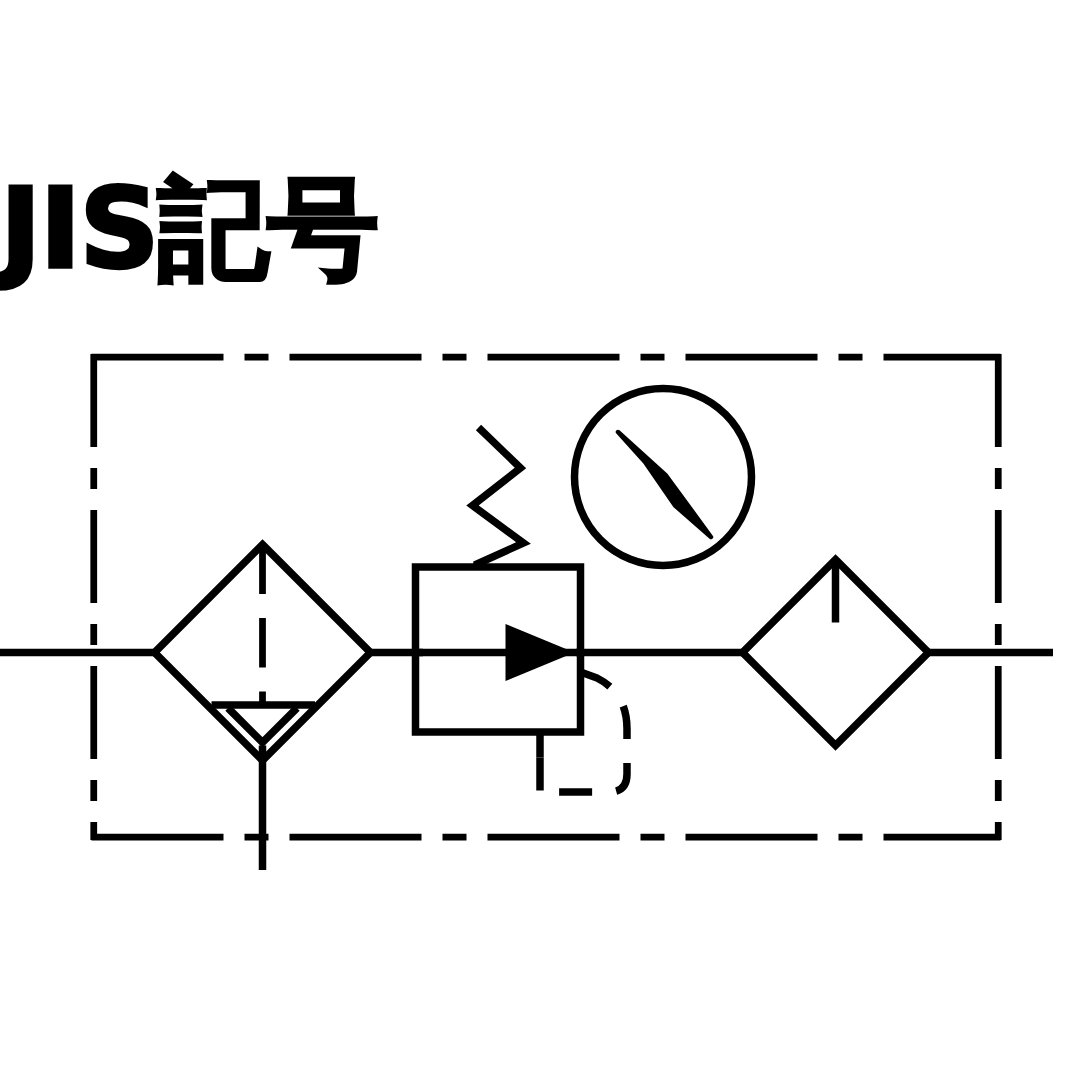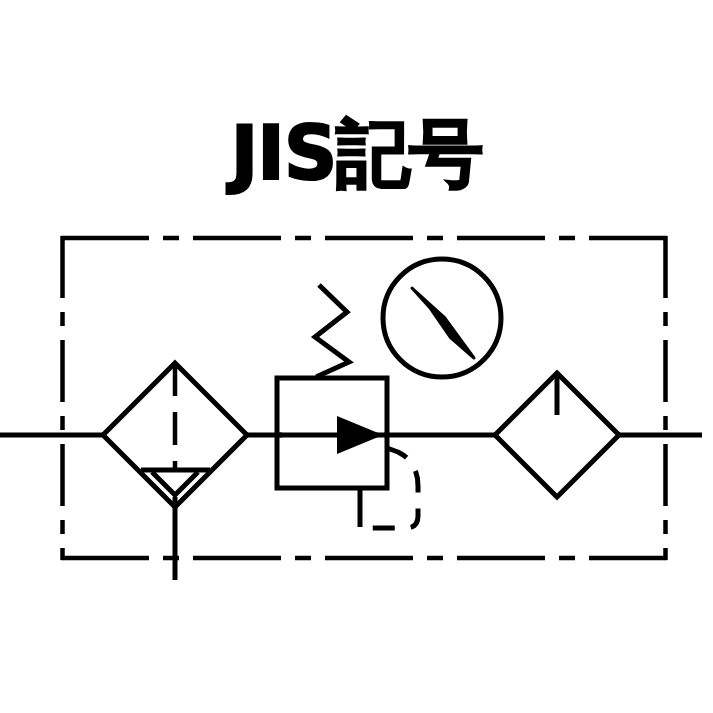--- a/index.html
+++ b/index.html
@@ -15,21 +15,20 @@
     width: 713px;
     height: 713px;
     background: #ffffff;
     overflow: hidden;
   }
   #title {
     position: absolute;
     left: 0;
     top: 108px;
     width: 713px;
-    text-align: center;
     font-family: "DejaVu Sans", sans-serif;
     font-weight: 700;
     font-size: 74px;
     line-height: 90px;
     letter-spacing: -1px;
     color: #000000;
     -webkit-text-stroke: 2.2px #000000;
     white-space: nowrap;
   }
   #diagram {

